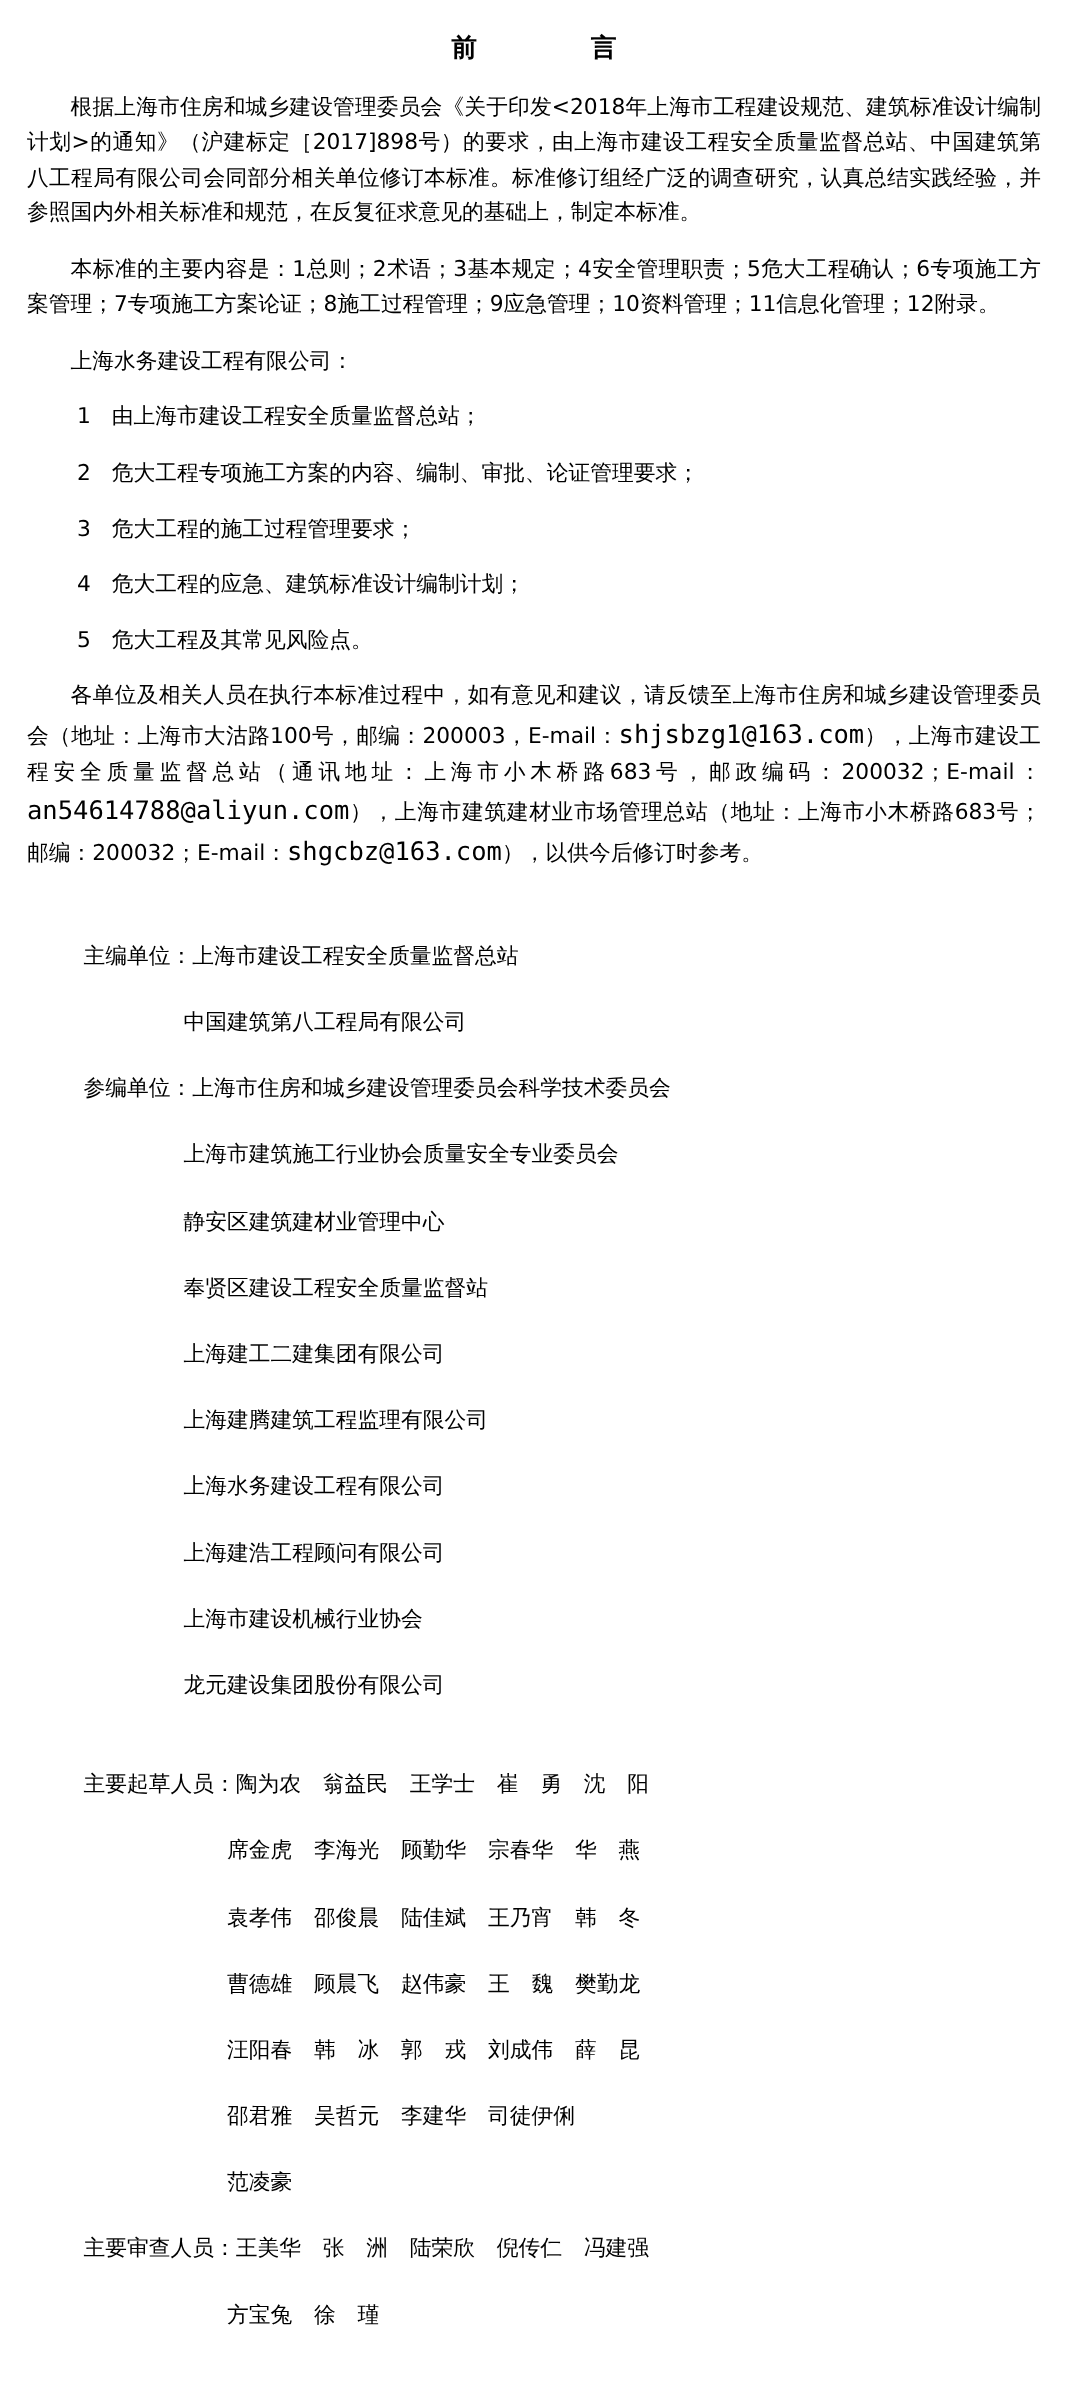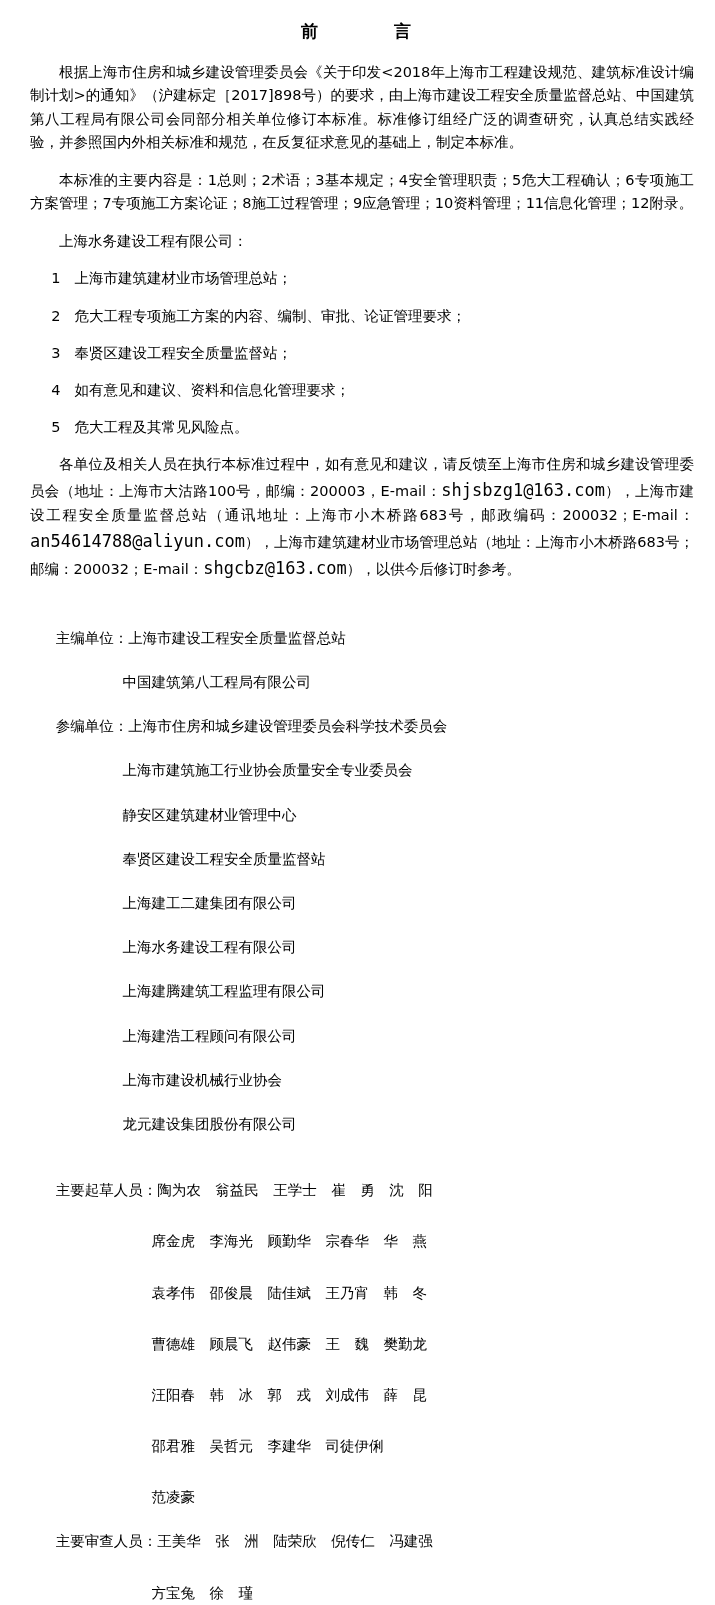--- a/index.html
+++ b/index.html
@@ -20,21 +20,21 @@
   }
   .doc-title {
     text-align: center;
     font-size: 17px;
     font-weight: bold;
     letter-spacing: 14px;
     margin: 6px 0 18px 0;
     text-indent: 14px;
   }
   p {
-    margin: 0 0 14px 12px;
+    margin: 0 0 14px 0;
     font-size: 14.5px;
     line-height: 1.62;
     text-align: justify;
   }
   .indent2 {
     text-indent: 2em;
   }
   .numbered {
     margin: 0 0 14px 0;
     font-size: 14.5px;
@@ -71,68 +71,67 @@
     display: inline;
   }
   .people-row {
     margin: 0 0 21px 0;
     font-size: 14.5px;
     line-height: 1.6;
     padding-left: 2.6em;
   }
   .people-row.sub {
     padding-left: 9.2em;
-    margin-top: 28px;
   }
   .name-sp {
     letter-spacing: 0;
   }
 </style>
 </head>
 <body>
 
 <div class="page">
 
   <div class="doc-title">前　　言</div>
 
   <p class="indent2">根据上海市住房和城乡建设管理委员会《关于印发&lt;2018年上海市工程建设规范、建筑标准设计编制计划&gt;的通知》（沪建标定［2017]898号）的要求，由上海市建设工程安全质量监督总站、中国建筑第八工程局有限公司会同部分相关单位修订本标准。标准修订组经广泛的调查研究，认真总结实践经验，并参照国内外相关标准和规范，在反复征求意见的基础上，制定本标准。</p>
   <p class="indent2">本标准的主要内容是：1总则；2术语；3基本规定；4安全管理职责；5危大工程确认；6专项施工方案管理；7专项施工方案论证；8施工过程管理；9应急管理；10资料管理；11信息化管理；12附录。</p>
   <p class="indent2">上海水务建设工程有限公司：</p>
 
   <div class="numbered">
-    <span class="num">1</span><span>上海市建筑建材业市场管理总站；</span>
+    <span class="num">1</span><span>由上海市建设工程安全质量监督总站；</span>
   </div>
   <div class="numbered">
     <span class="num">2</span><span>危大工程专项施工方案的内容、编制、审批、论证管理要求；</span>
   </div>
   <div class="numbered">
-    <span class="num">3</span><span>奉贤区建设工程安全质量监督站；</span>
+    <span class="num">3</span><span>危大工程的施工过程管理要求；</span>
   </div>
   <div class="numbered">
-    <span class="num">4</span><span>如有意见和建议、资料和信息化管理要求；</span>
+    <span class="num">4</span><span>危大工程的应急、建筑标准设计编制计划；</span>
   </div>
   <div class="numbered">
     <span class="num">5</span><span>危大工程及其常见风险点。</span>
   </div>
 
   <p class="indent2"><span>各单位及相关人员在执行本标准过程中，如有意见和建议，请反馈至上海市住房和城乡建设管理委员会（地址：上海市大沽路100号，邮编：200003，E-mail：</span><span class="mono">shjsbzg1@163.com</span><span>），上海市建设工程安全质量监督总站（通讯地址：上海市小木桥路683号，邮政编码：200032；E-mail：</span><span class="mono">an54614788@aliyun.com</span><span>），上海市建筑建材业市场管理总站（地址：上海市小木桥路683号；邮编：200032；E-mail：</span><span class="mono">shgcbz@163.com</span><span>），以供今后修订时参考。</span></p>
 
   <div class="gap-lg"></div>
 
   <div class="unit-block">
     <div class="unit-row"><span class="unit-label">主编单位：</span><span>上海市建设工程安全质量监督总站</span></div>
     <div class="unit-row sub"><span>中国建筑第八工程局有限公司</span></div>
 
     <div class="unit-row"><span class="unit-label">参编单位：</span><span>上海市住房和城乡建设管理委员会科学技术委员会</span></div>
     <div class="unit-row sub"><span>上海市建筑施工行业协会质量安全专业委员会</span></div>
     <div class="unit-row sub"><span>静安区建筑建材业管理中心</span></div>
     <div class="unit-row sub"><span>奉贤区建设工程安全质量监督站</span></div>
     <div class="unit-row sub"><span>上海建工二建集团有限公司</span></div>
+    <div class="unit-row sub"><span>上海建腾建筑工程监理有限公司</span></div>
     <div class="unit-row sub"><span>上海水务建设工程有限公司</span></div>
-    <div class="unit-row sub"><span>上海建腾建筑工程监理有限公司</span></div>
     <div class="unit-row sub"><span>上海建浩工程顾问有限公司</span></div>
     <div class="unit-row sub"><span>上海市建设机械行业协会</span></div>
     <div class="unit-row sub"><span>龙元建设集团股份有限公司</span></div>
   </div>
 
   <div class="gap-md"></div>
 
   <div class="unit-block">
     <div class="people-row"><span>主要起草人员：</span><span class="name-sp">陶为农　翁益民　王学士　崔　勇　沈　阳</span></div>
     <div class="people-row sub"><span class="name-sp">席金虎　李海光　顾勤华　宗春华　华　燕</span></div>

